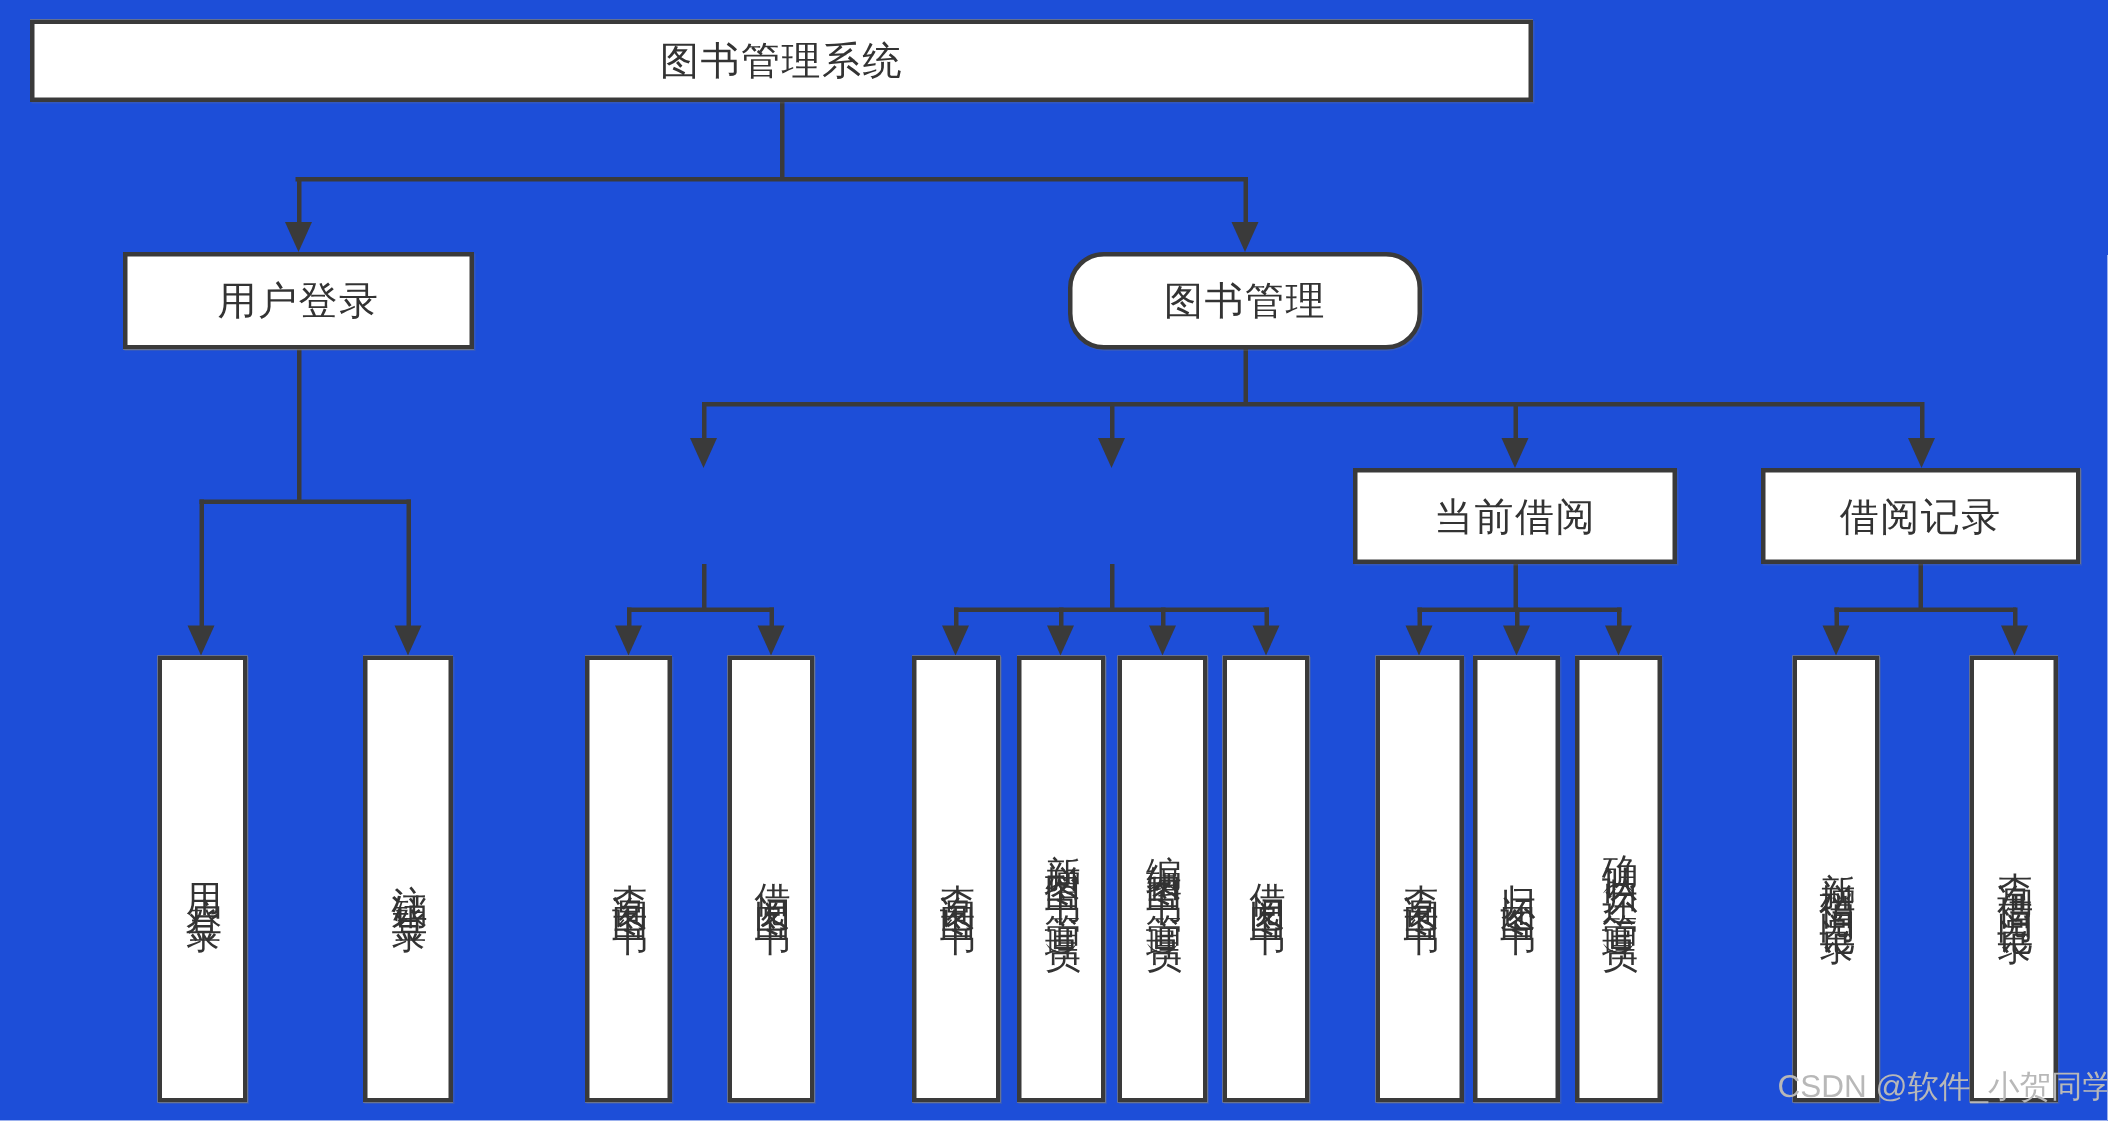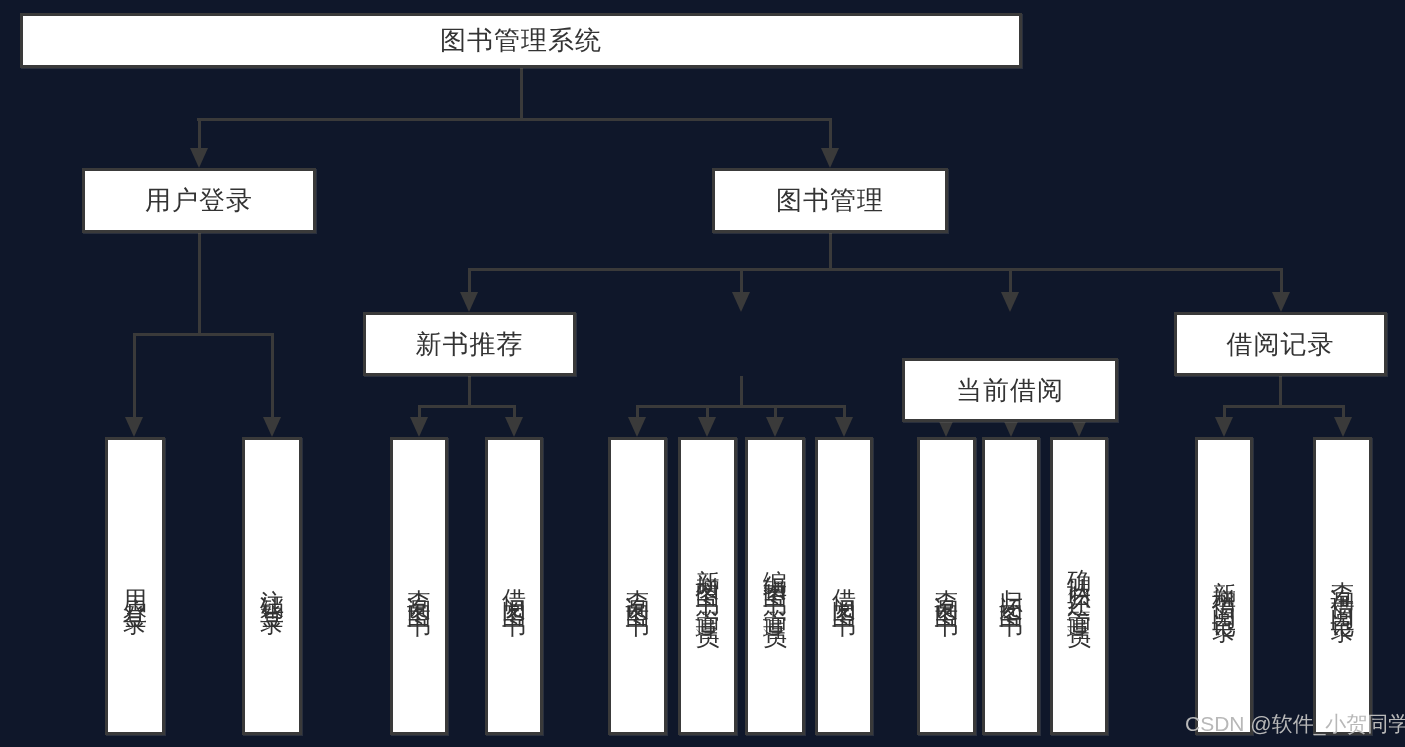--- a/index.html
+++ b/index.html
@@ -1,19 +1,19 @@
 <!DOCTYPE html>
 <html><head>
 <meta charset="utf-8">
 <style>
   html,body { margin:0; padding:0; background:#ffffff; }
   .canvas {
     position:relative;
     width:1405px; height:747px;
-    background:#0f172a;
+    background:#1d4ed8;
     font-family:"Liberation Sans", sans-serif;
     overflow:hidden;
   }
   .box {
     position:absolute;
     box-sizing:border-box;
     background:#ffffff;
     border:3px solid #3a3a3a;
     box-shadow:1px 1px 0 rgba(120,120,120,0.25);
     display:flex;
@@ -64,21 +64,21 @@
   <div class="v" style="left:520px; top:68px; height:52px;"></div>
   <div class="h" style="left:197px; top:118px; width:634px;"></div>
   <div class="v" style="left:198px; top:118px; height:34px;"></div>
   <div class="a" style="left:190px; top:148px;"></div>
   <div class="v" style="left:829px; top:118px; height:34px;"></div>
   <div class="a" style="left:821px; top:148px;"></div>
 
   <div class="box hbox" style="left:82px; top:168px; width:234px; height:65px;">
     <span>用户登录</span>
   </div>
-  <div class="box hbox" style="left:712px; top:168px; width:236px; height:65px;">
+  <div class="box hbox" style="left:712px; top:168px; width:236px; height:65px;border-radius:24px;">
     <span>图书管理</span>
   </div>
 
   <div class="v" style="left:198px; top:232px; height:103px;"></div>
   <div class="h" style="left:133px; top:333px; width:141px;"></div>
   <div class="v" style="left:133px; top:333px; height:88px;"></div>
   <div class="a" style="left:125px; top:417px;"></div>
   <div class="v" style="left:271px; top:333px; height:88px;"></div>
   <div class="a" style="left:263px; top:417px;"></div>
 
@@ -86,24 +86,21 @@
   <div class="h" style="left:468px; top:268px; width:814px;"></div>
   <div class="v" style="left:468px; top:268px; height:28px;"></div>
   <div class="a" style="left:460px; top:292px;"></div>
   <div class="v" style="left:740px; top:268px; height:28px;"></div>
   <div class="a" style="left:732px; top:292px;"></div>
   <div class="v" style="left:1009px; top:268px; height:28px;"></div>
   <div class="a" style="left:1001px; top:292px;"></div>
   <div class="v" style="left:1280px; top:268px; height:28px;"></div>
   <div class="a" style="left:1272px; top:292px;"></div>
 
-  <div class="box hbox" style="left:363px; top:312px; width:213px; height:64px;">
-    <span>新书推荐</span>
-  </div>
-  <div class="box hbox" style="left:902px; top:312px; width:216px; height:64px;margin-top:46px;">
+  <div class="box hbox" style="left:902px; top:312px; width:216px; height:64px;">
     <span>当前借阅</span>
   </div>
   <div class="box hbox" style="left:1174px; top:312px; width:213px; height:64px;">
     <span>借阅记录</span>
   </div>
 
   <div class="v" style="left:468px; top:376px; height:31px;"></div>
   <div class="h" style="left:418px; top:405px; width:98px;"></div>
   <div class="v" style="left:418px; top:405px; height:16px;"></div>
   <div class="a" style="left:410px; top:417px;"></div>

